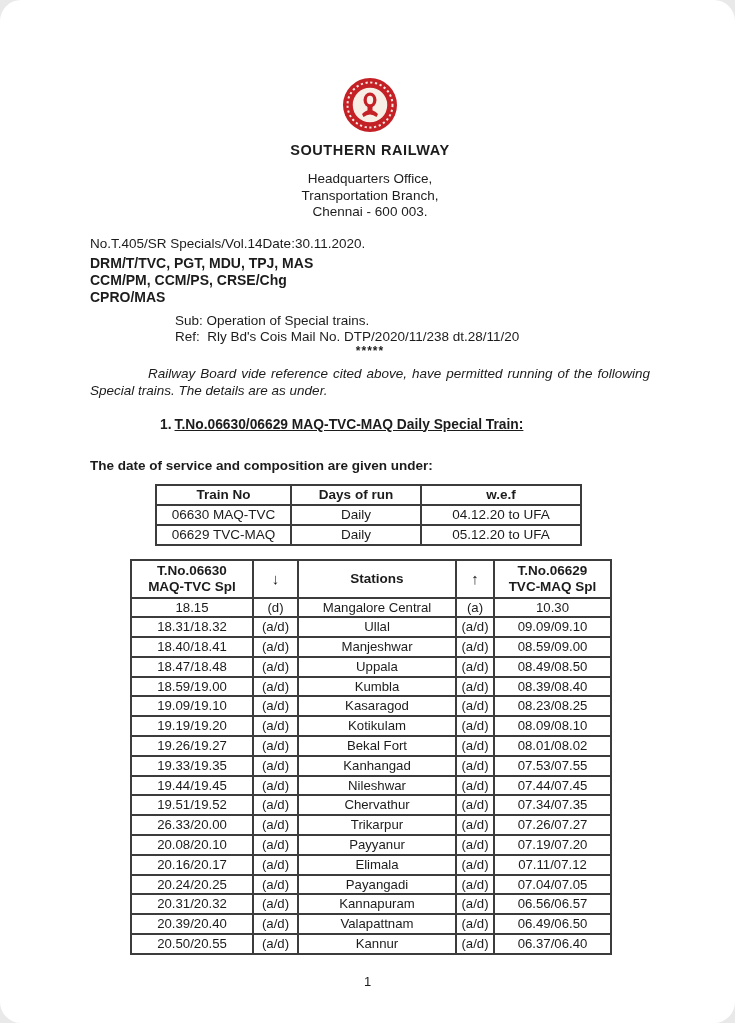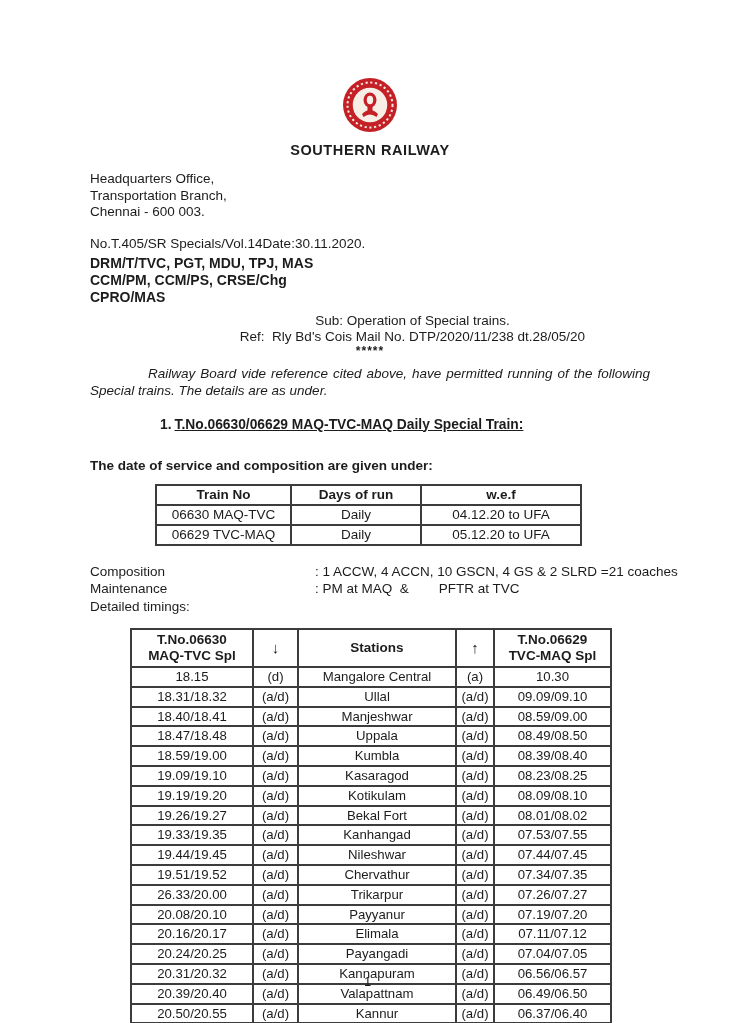--- a/index.html
+++ b/index.html
@@ -7,33 +7,34 @@
   body { font-family: "Liberation Sans", sans-serif; color: #1c1c1c; }
 
   .page {
     position: relative;
     width: 735px;
     height: 1023px;
     margin: 0 auto;
     background: #ffffff;
     overflow: hidden;
     padding: 76px 85px 0 90px;
+    border-radius: 21px;
   }
 
   
   .logo-wrap { text-align: center; height: 60px; }
   .org-title {
     text-align: center;
     font-weight: bold;
     font-size: 14.5px;
     letter-spacing: 0.6px;
     margin-top: 6px;
   }
   .office-block {
-    text-align: left;
+    text-align: center;
     margin-top: 13px;
     font-size: 13.5px;
     line-height: 16.5px;
   }
   .refno-row {
     display: flex;
     justify-content: flex-start;
     margin-top: 15px;
     font-size: 13.5px;
   }
@@ -43,21 +44,20 @@
     margin-top: 4px;
     font-weight: bold;
     font-size: 14px;
     line-height: 17px;
   }
   .sub-line, .ref-line {
     margin-left: 85px;
     font-size: 13.5px;
     line-height: 16.5px;
     white-space: pre;
-    text-align: center;
   }
   .sub-line { margin-top: 7px; }
   .stars {
     text-align: center;
     font-size: 12px;
     font-weight: bold;
     line-height: 10px;
     letter-spacing: 1px;
   }
 
@@ -168,21 +168,21 @@
     <span>Date:30.11.2020.</span>
   </div>
 
   <div class="addressees">
     <div>DRM/T/TVC, PGT, MDU, TPJ, MAS</div>
     <div>CCM/PM, CCM/PS, CRSE/Chg</div>
     <div>CPRO/MAS</div>
   </div>
 
   <div class="sub-line">Sub: Operation of Special trains.</div>
-  <div class="ref-line">Ref:  Rly Bd's Cois Mail No. DTP/2020/11/238 dt.28/05/20</div>
+  <div class="ref-line">Ref:  Rly Bd's Cois Mail No. DTP/2020/11/238 dt.28/11/20</div>
   <div class="stars">*****</div>
 
   <div class="body-para">Railway Board vide reference cited above, have permitted running of the following Special trains. The details are as under.</div>
 
   <div class="section-heading">
     <span>1.</span><span class="title-underline">T.No.06630/06629 MAQ-TVC-MAQ Daily Special Train:</span>
   </div>
 
   <div class="service-intro">The date of service and composition are given under:</div>
 
@@ -206,33 +206,20 @@
           <td>04.12.20 to UFA</td>
         </tr>
         <tr>
           <td>06629 TVC-MAQ</td>
           <td>Daily</td>
           <td>05.12.20 to UFA</td>
         </tr>
       </tbody>
   </table>
 
-  <div class="details-block">
-    <div class="detail-row">
-      <span class="detail-label">Composition</span>
-      <span class="detail-value">: 1 ACCW, 4 ACCN, 10 GSCN, 4 GS &amp; 2 SLRD =21 coaches</span>
-    </div>
-    <div class="detail-row">
-      <span class="detail-label">Maintenance</span>
-      <span class="detail-value">: PM at MAQ  &amp;        PFTR at TVC</span>
-    </div>
-    <div class="detail-row">
-      <span class="detail-label">Detailed timings:</span>
-    </div>
-  </div>
 
   <table class="timings-table">
     <colgroup>
         <col class="c1">
         <col class="c2">
         <col class="c3">
         <col class="c4">
         <col class="c5">
       </colgroup>
     <thead>

